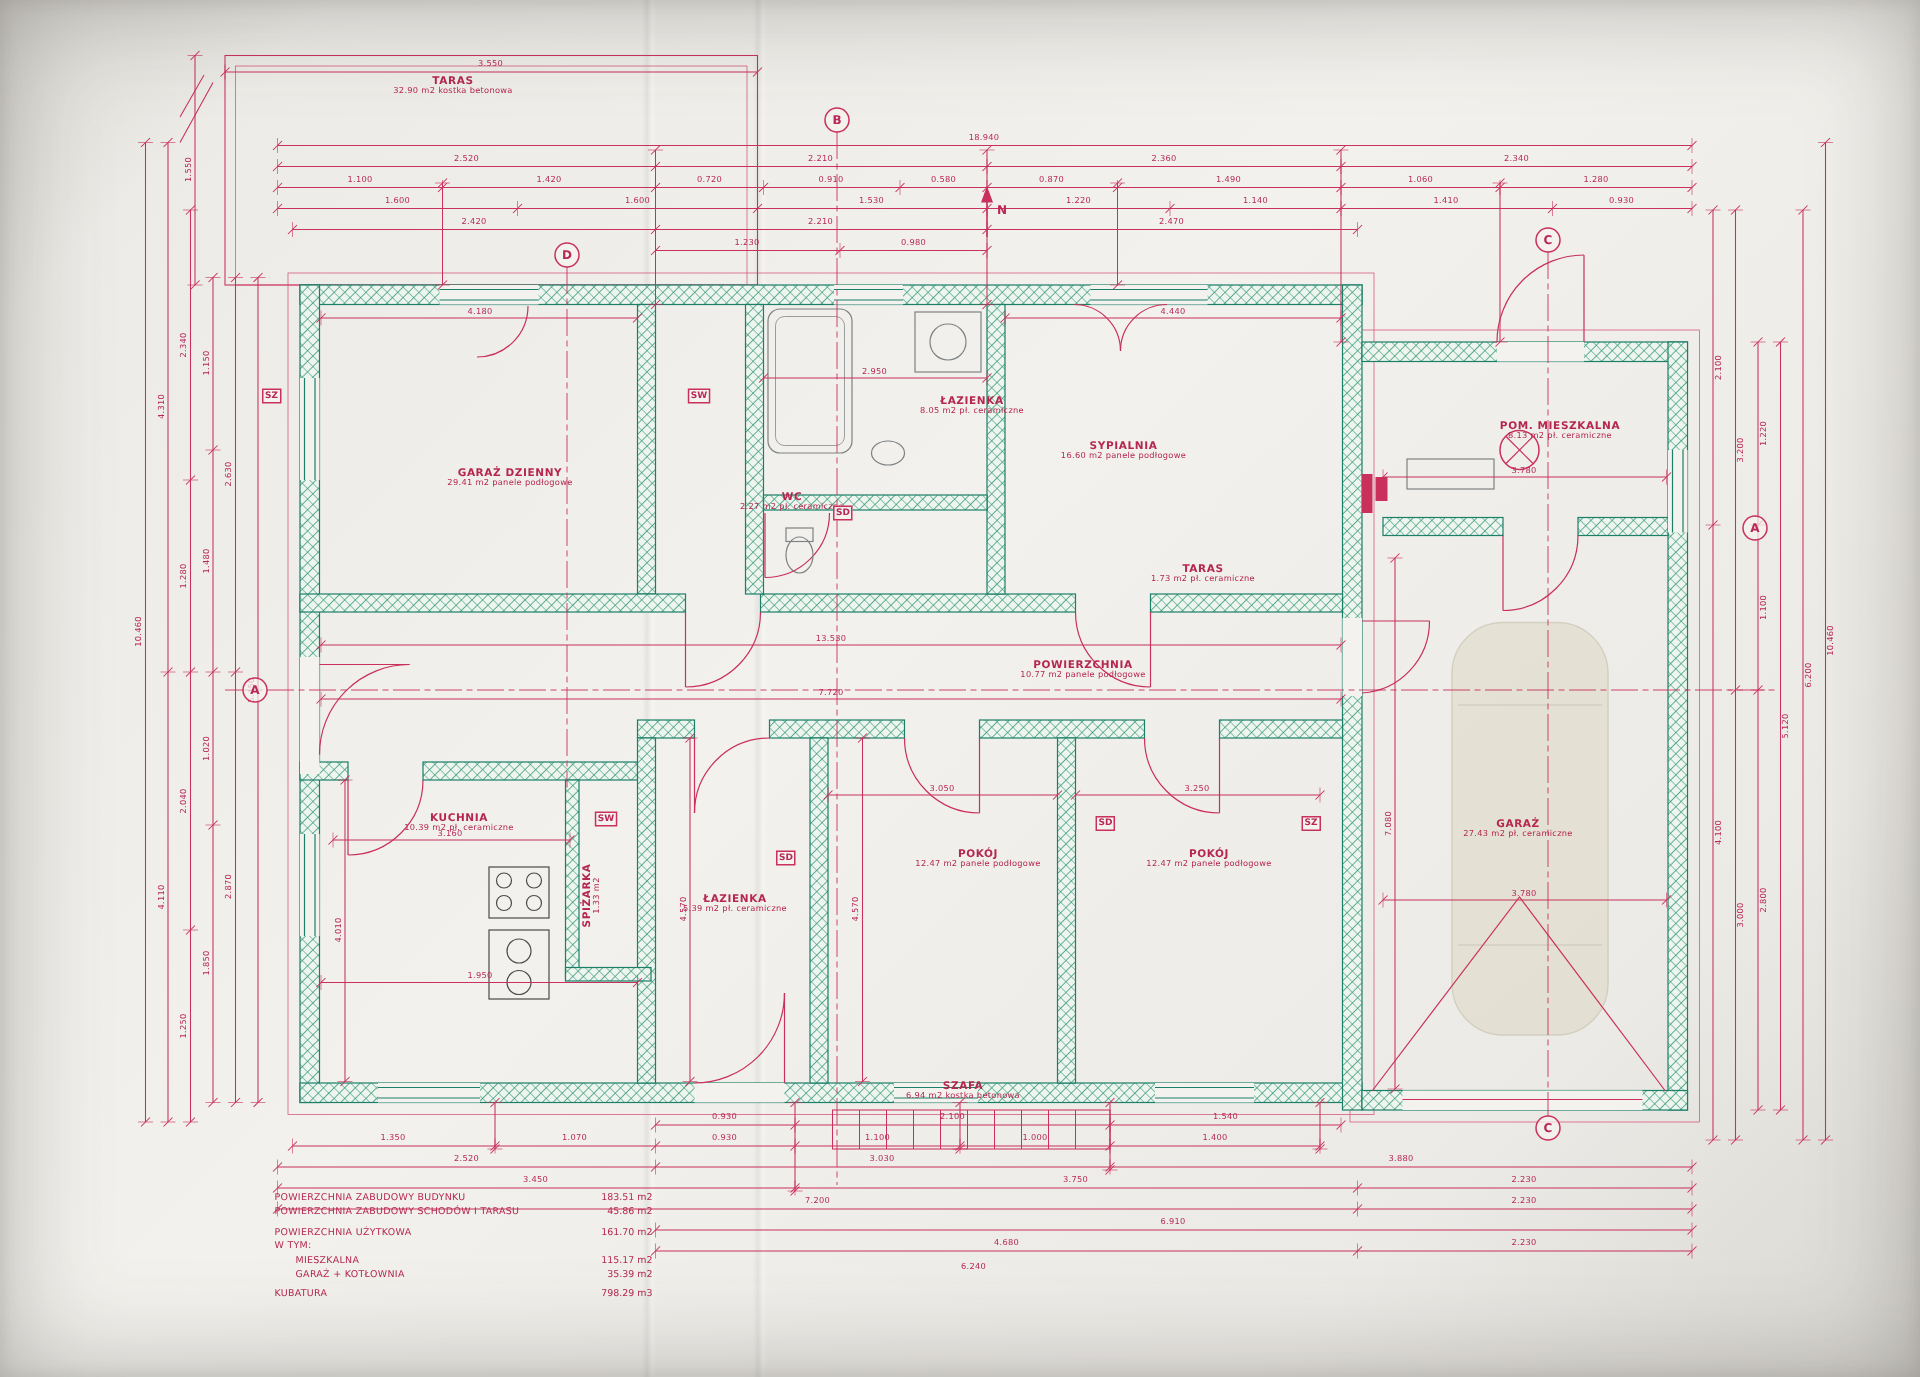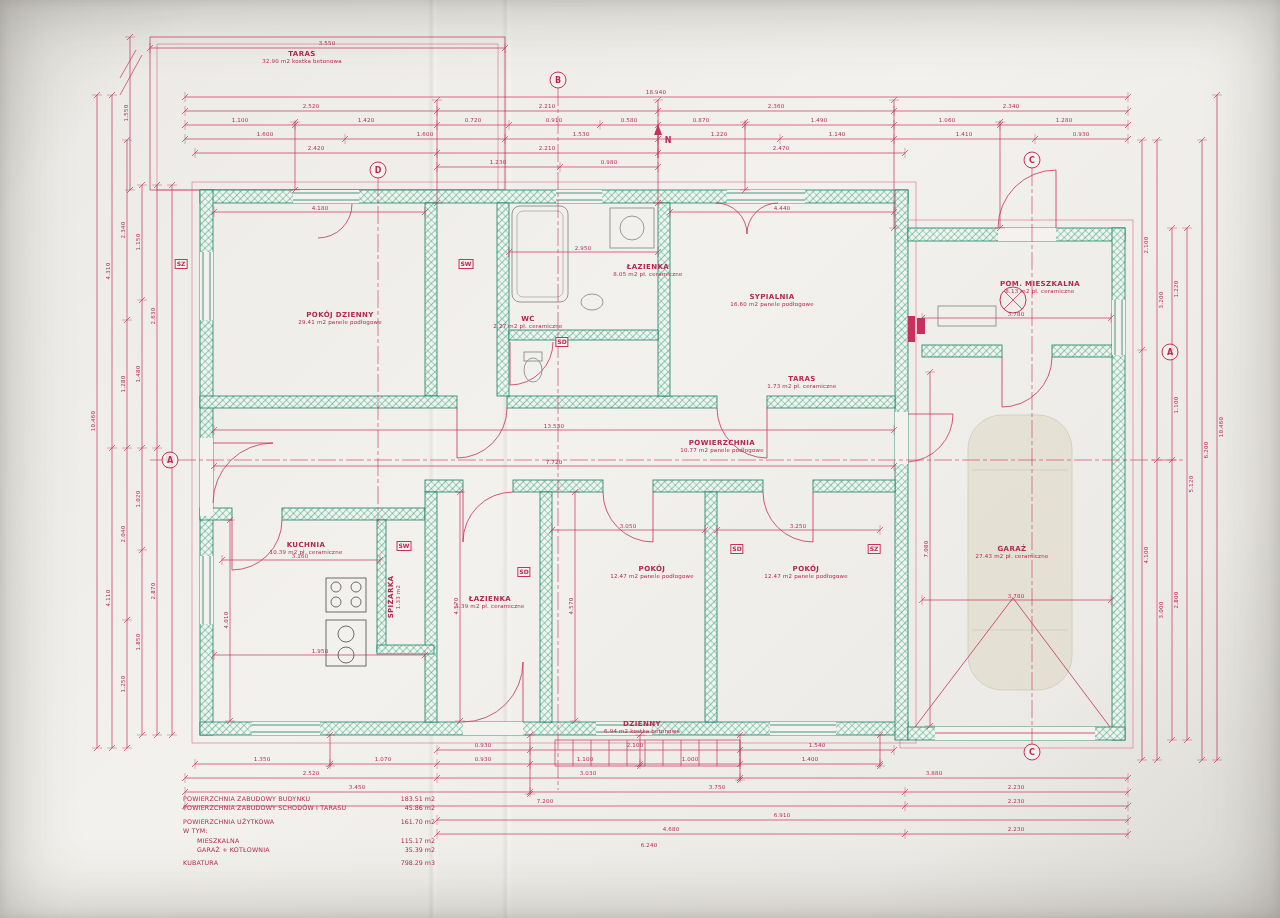--- a/index.html
+++ b/index.html
@@ -589,32 +589,32 @@
       </g>
   </svg>
 
   <div class="layer" id="labels-layer">
 
     <div class="room-label" style="left:302px;top:57px">
       <div class="rn">TARAS</div>
       <div class="ra"><span>32.90 m2</span> <span>kostka betonowa</span></div>
     </div>
     <div class="room-label" style="left:340px;top:318px">
-      <div class="rn">POKÓJ DZIENNY</div>
+      <div class="rn">GARAŻ DZIENNY</div>
       <div class="ra"><span>29.41 m2</span> <span>panele podłogowe</span></div>
     </div>
-    <div class="room-label" style="left:528px;top:322px">
+    <div class="room-label" style="left:528px;top:334px">
       <div class="rn">WC</div>
       <div class="ra"><span>2.27 m2</span> <span>pł. ceramiczne</span></div>
     </div>
     <div class="room-label" style="left:648px;top:270px">
       <div class="rn">ŁAZIENKA</div>
       <div class="ra"><span>8.05 m2</span> <span>pł. ceramiczne</span></div>
     </div>
-    <div class="room-label" style="left:772px;top:300px">
+    <div class="room-label" style="left:749px;top:300px">
       <div class="rn">SYPIALNIA</div>
       <div class="ra"><span>16.60 m2</span> <span>panele podłogowe</span></div>
     </div>
     <div class="room-label" style="left:1040px;top:287px">
       <div class="rn">POM. MIESZKALNA</div>
       <div class="ra"><span>8.13 m2</span> <span>pł. ceramiczne</span></div>
     </div>
     <div class="room-label" style="left:802px;top:382px">
       <div class="rn">TARAS</div>
       <div class="ra"><span>1.73 m2</span> <span>pł. ceramiczne</span></div>
@@ -641,21 +641,21 @@
     </div>
     <div class="room-label" style="left:806px;top:572px">
       <div class="rn">POKÓJ</div>
       <div class="ra"><span>12.47 m2</span> <span>panele podłogowe</span></div>
     </div>
     <div class="room-label" style="left:1012px;top:552px">
       <div class="rn">GARAŻ</div>
       <div class="ra"><span>27.43 m2</span> <span>pł. ceramiczne</span></div>
     </div>
     <div class="room-label" style="left:642px;top:727px">
-      <div class="rn">DZIENNY</div>
+      <div class="rn">SZAFA</div>
       <div class="ra"><span>6.94 m2</span> <span>kostka betonowa</span></div>
     </div>
 
     <div class="north" style="left:668px;top:140px">N</div>
 
     <div class="summary">
       <div class="row">
         <span class="lbl">POWIERZCHNIA ZABUDOWY BUDYNKU</span>
         <span class="val">183.51 m2</span>
       </div>

